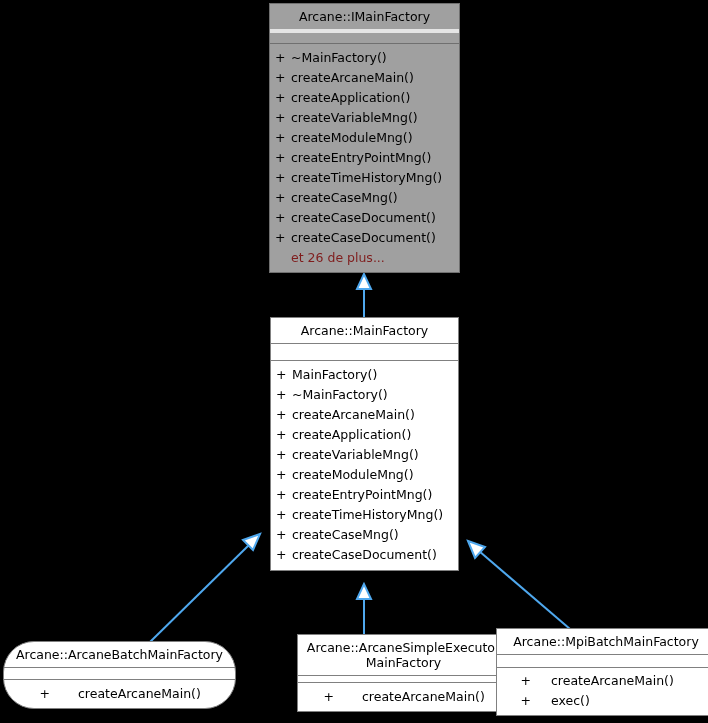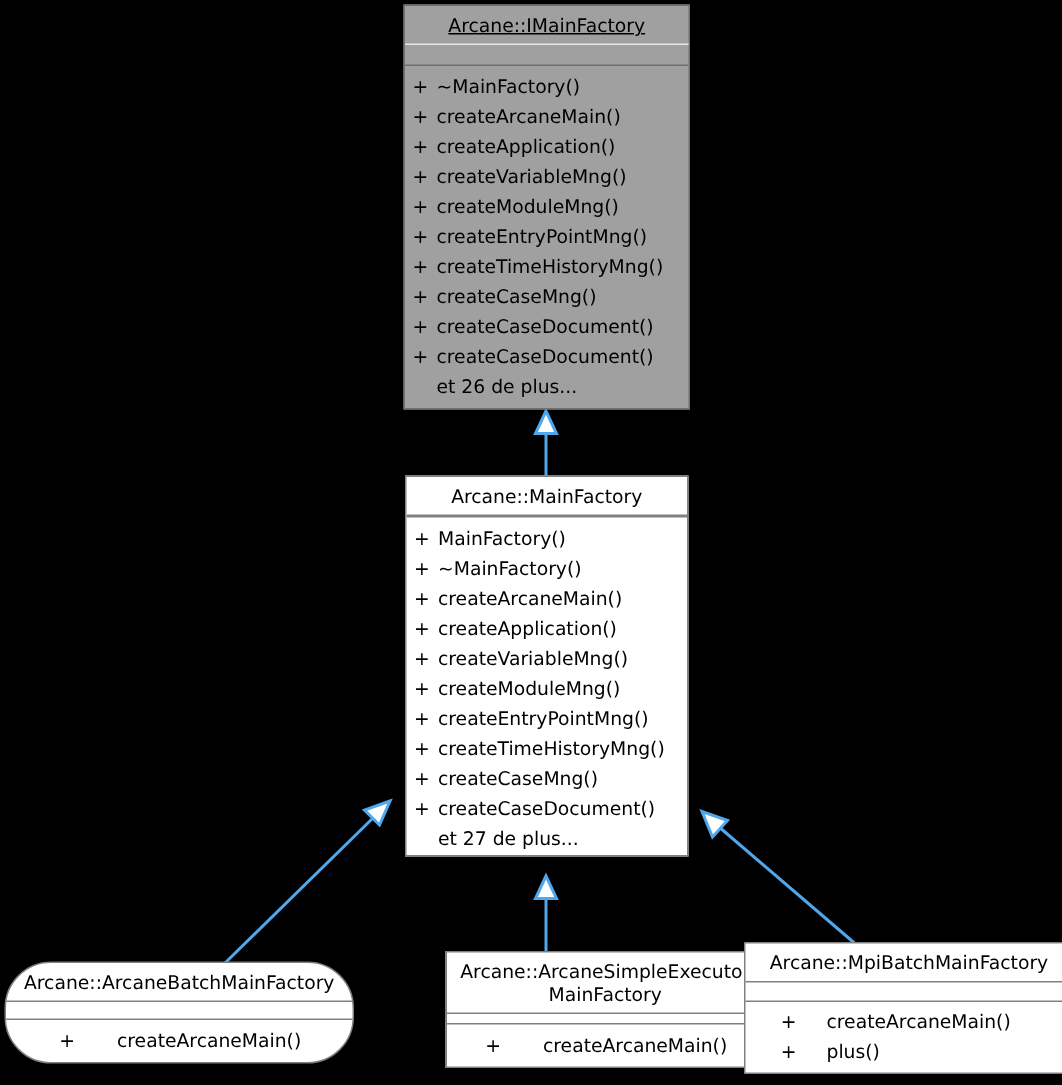--- a/index.html
+++ b/index.html
@@ -42,22 +42,21 @@
     box-sizing: border-box;
     text-align: center;
     color: #000000;
     font-size: 12.5px;
     line-height: 15px;
     padding: 5px 4px 5px 4px;
     border-bottom: 1px solid #808080;
     white-space: pre-line;
   }
   .uml-box.gray .uml-title {
-    border-bottom: 1px solid #e5e5e5;
-    text-decoration: underline;
+    border-bottom: 4px solid #e5e5e5;
   }
   .uml-attrs {
     box-sizing: border-box;
     height: 17px;
     border-bottom: 1px solid #808080;
   }
   .uml-box.gray .uml-attrs {
     border-bottom: 1px solid #707070;
   }
   .uml-methods {
@@ -85,21 +84,21 @@
   .methods-left .m-row {
     padding-left: 5px;
   }
   .methods-left .m-vis {
     width: 16px;
     text-align: left;
   }
   .m-more {
     font-size: 12.5px;
     line-height: 20px;
-    color: #000000;
+    color: #7f1d1d;
     padding-left: 21px;
     white-space: nowrap;
   }
   
   .methods-center .m-row {
     justify-content: flex-start;
     padding-left: 0;
   }
   .methods-center .m-vis {
     width: 56px;
@@ -271,21 +270,20 @@
         <span class="m-name">createTimeHistoryMng()</span>
       </div>
       <div class="m-row">
         <span class="m-vis">+</span>
         <span class="m-name">createCaseMng()</span>
       </div>
       <div class="m-row">
         <span class="m-vis">+</span>
         <span class="m-name">createCaseDocument()</span>
       </div>
-      <div class="m-more">et 27 de plus...</div>
     </div>
   </div>
 
   <div class="uml-box white" id="box-batch">
     <div class="uml-title">Arcane::ArcaneBatchMainFactory</div>
     <div class="uml-attrs"></div>
     <div class="uml-methods methods-center">
       <div class="m-row">
         <span class="m-vis">+</span>
         <span class="m-name">createArcaneMain()</span>
@@ -308,18 +306,18 @@
   <div class="uml-box white" id="box-mpi">
     <div class="uml-title">Arcane::MpiBatchMainFactory</div>
     <div class="uml-attrs"></div>
     <div class="uml-methods methods-center">
       <div class="m-row">
         <span class="m-vis">+</span>
         <span class="m-name">createArcaneMain()</span>
       </div>
       <div class="m-row">
         <span class="m-vis">+</span>
-        <span class="m-name">plus()</span>
+        <span class="m-name">exec()</span>
       </div>
     </div>
   </div>
 
 </div>
 
 </body></html>

